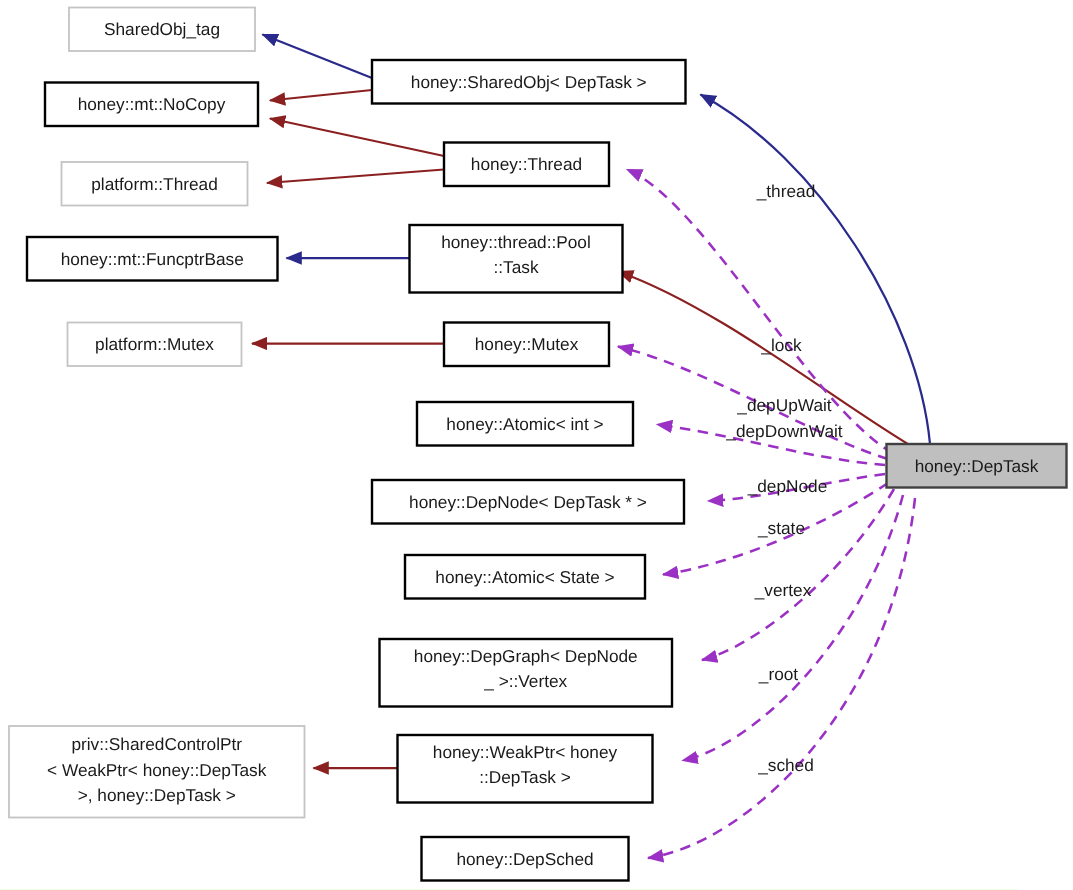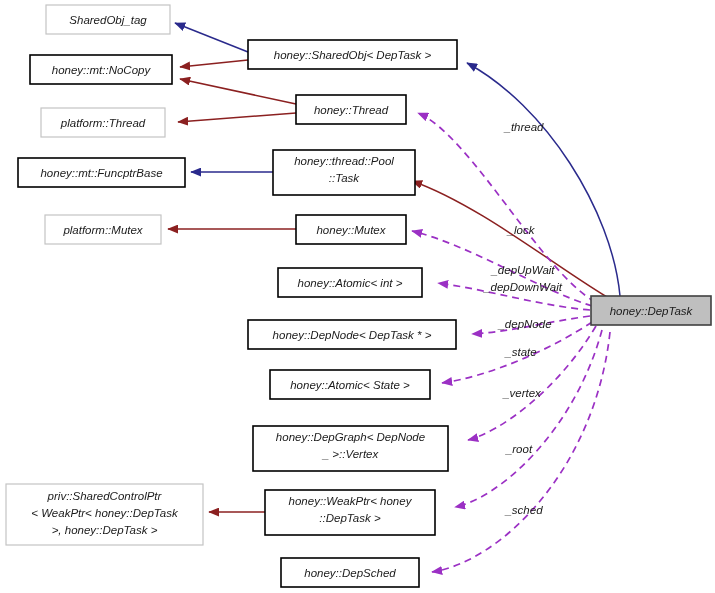--- a/index.html
+++ b/index.html
@@ -11,21 +11,20 @@
     width: 715px;
     height: 593px;
     font-family: "Liberation Sans", sans-serif;
     overflow: hidden;
   }
   #diagram-root {
     position: relative;
     width: 713px;
     height: 593px;
     background: #bef264;
-    font-style: italic;
   }
   svg#graph {
     display: block;
     width: 715px;
     height: 593px;
   }
   .node-box {
     fill: #ffffff;
     stroke: #000000;
     stroke-width: 1.6;

